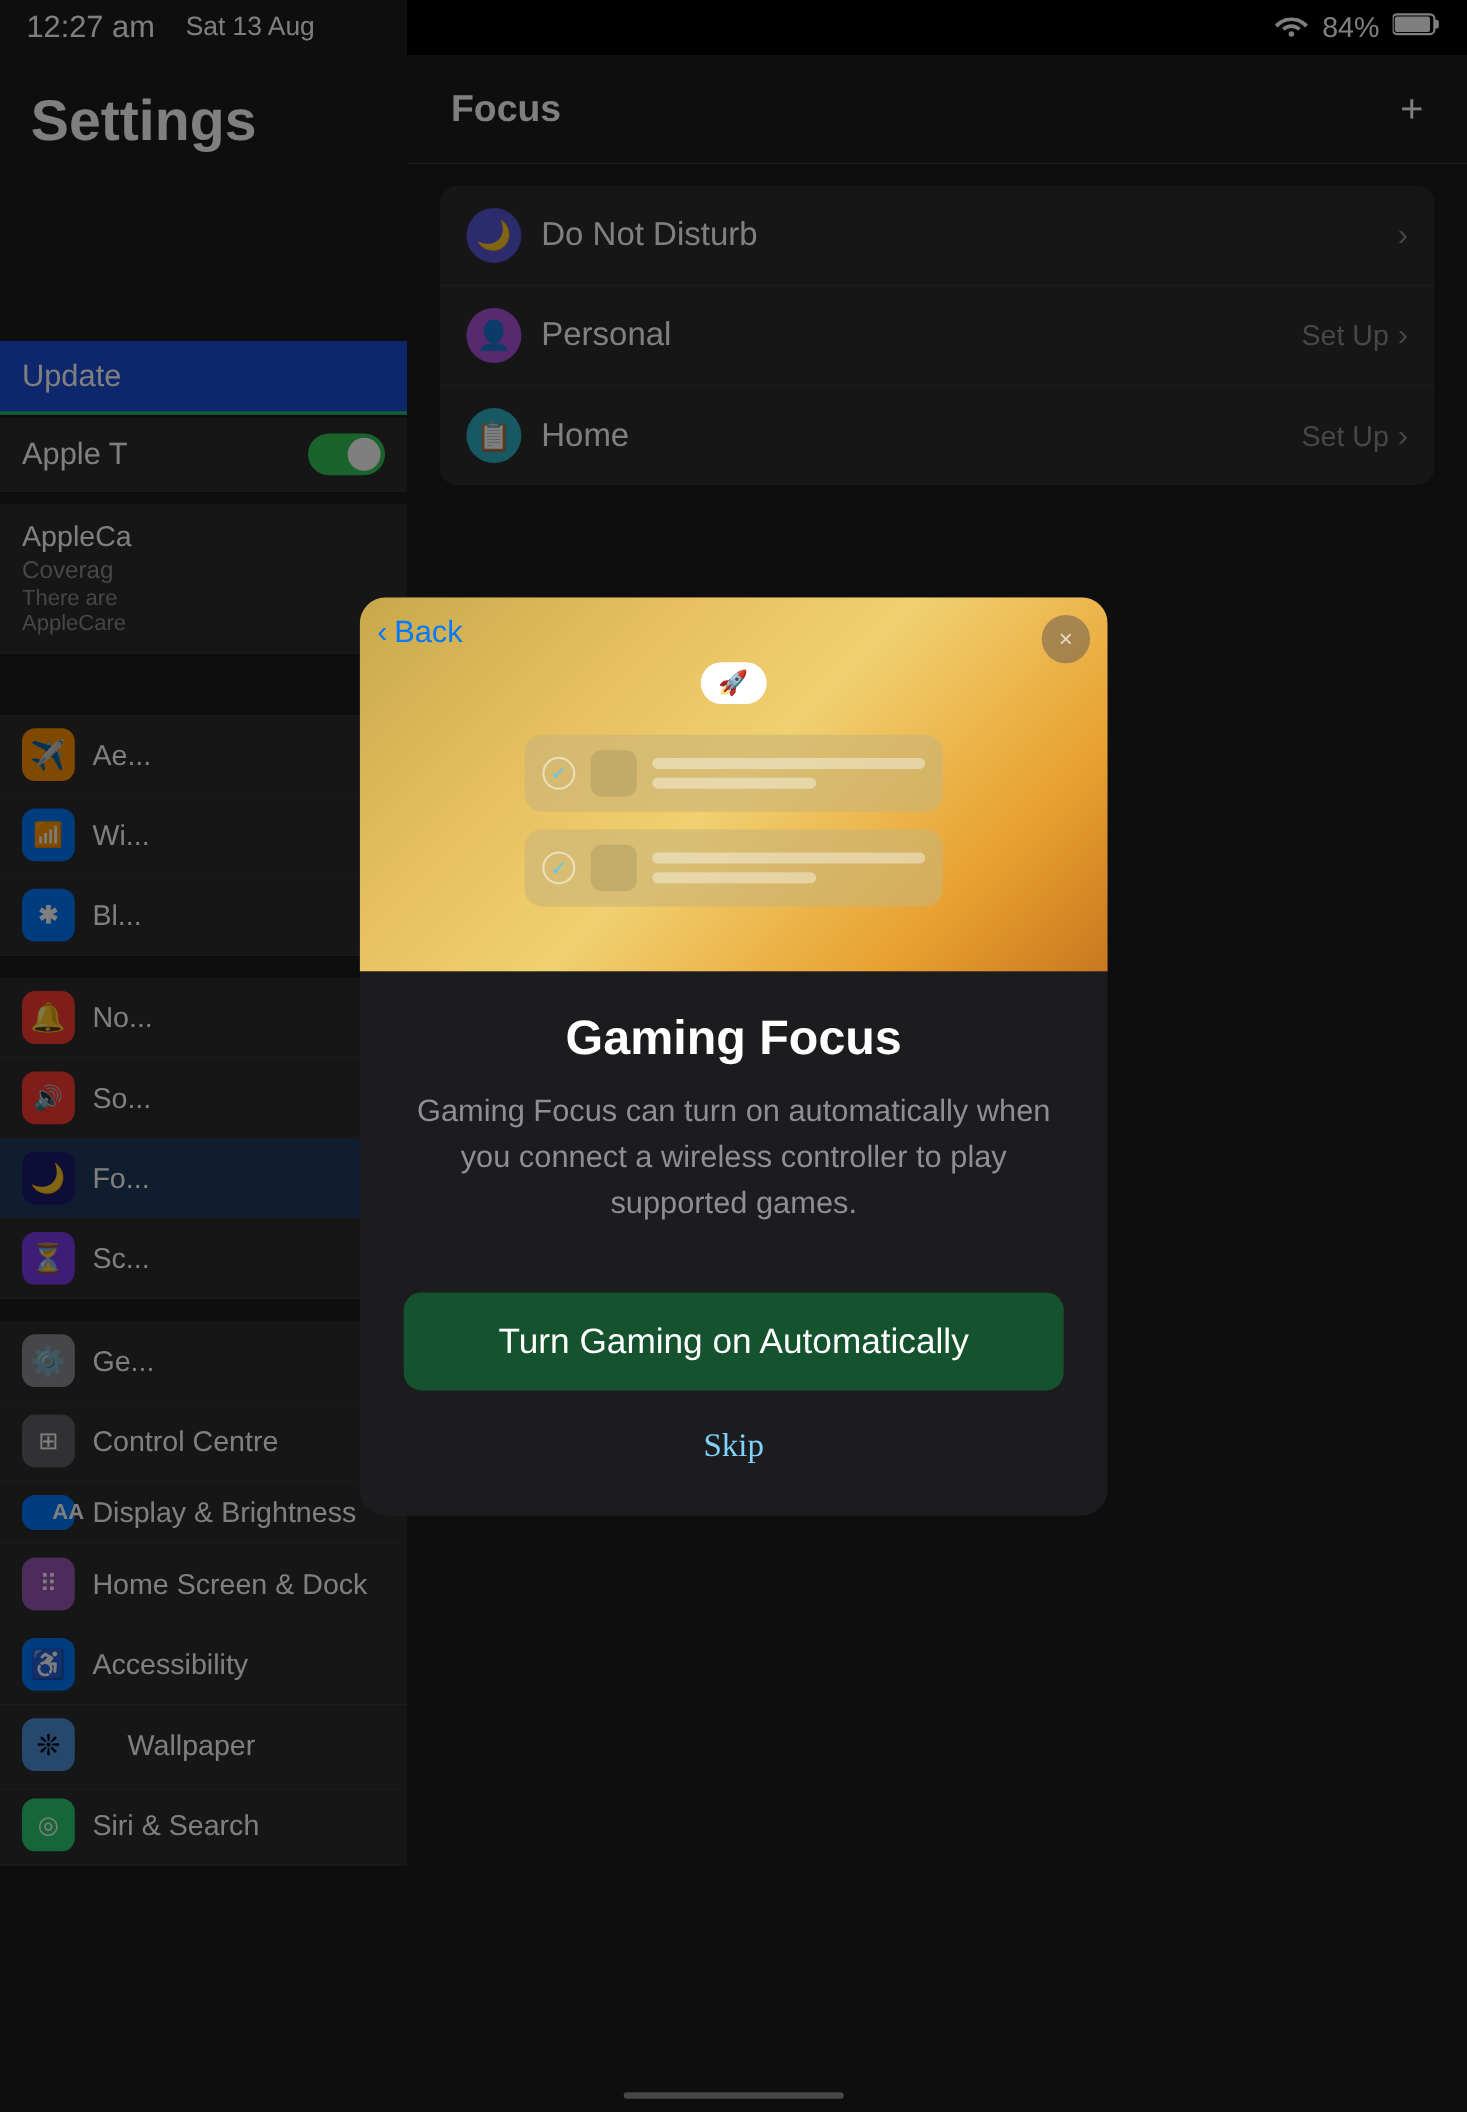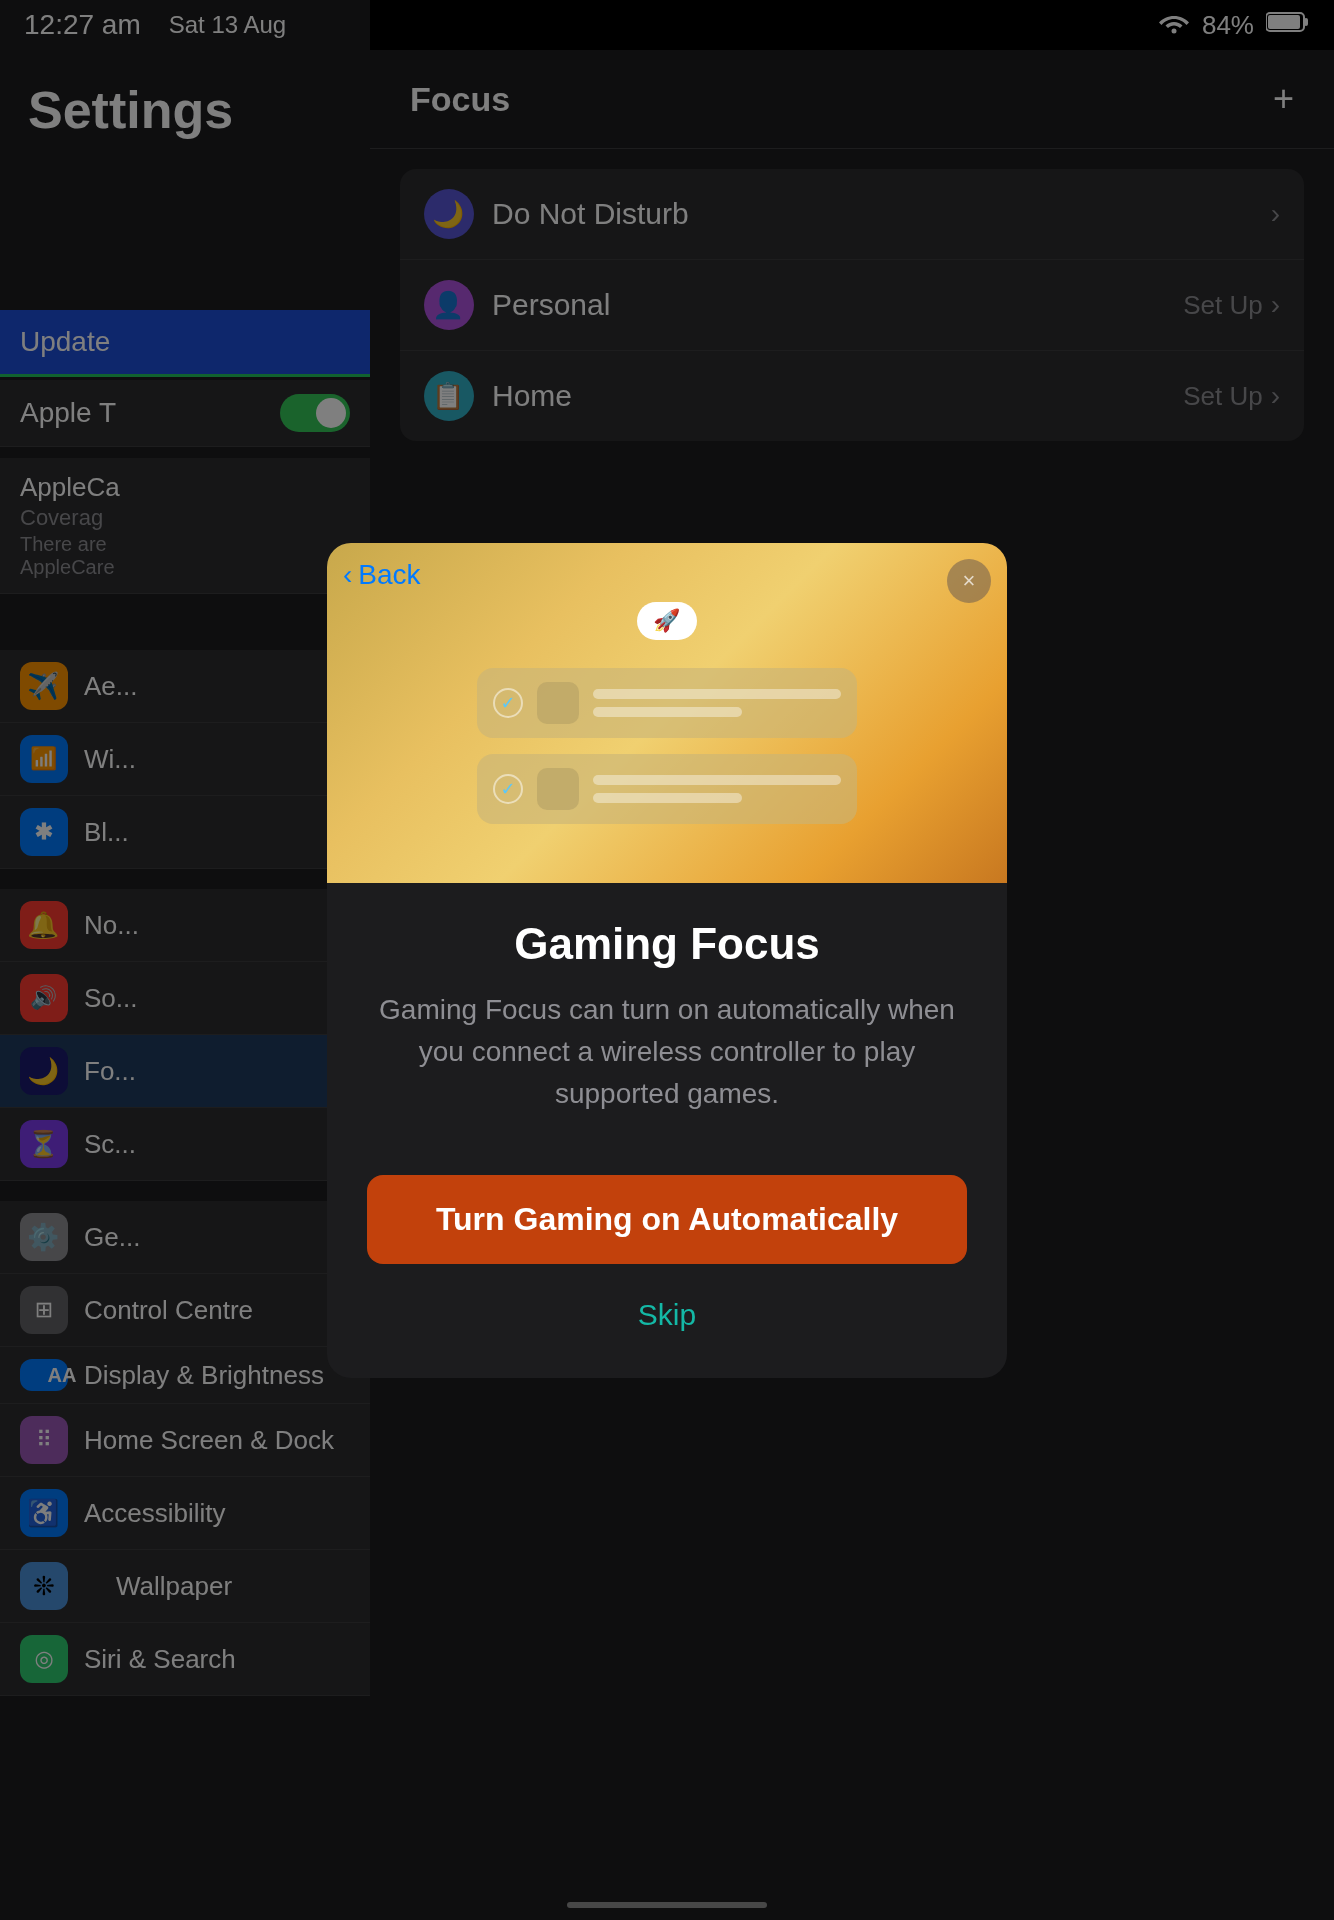--- a/index.html
+++ b/index.html
@@ -238,37 +238,38 @@
       margin-bottom: 20px;
     }
     .modal-description {
       color: #8e8e93;
       font-size: 28px;
       line-height: 1.5;
       margin-bottom: 60px;
     }
     .modal-primary-btn {
       width: 100%;
-      background: #c2410c;
+      background: #14532d;
       color: #fff;
       font-size: 32px;
-      font-weight: 700;
+      font-weight: 400;
       padding: 26px;
       border-radius: 16px;
       border: none;
       cursor: pointer;
       margin-bottom: 24px;
     }
     .modal-skip-btn {
       background: none;
       border: none;
-      color: #14b8a6;
+      color: #7dd3fc;
       font-size: 30px;
       cursor: pointer;
       padding: 10px;
+      font-family: Liberation Serif, serif;
     }
 
     
     .sidebar-list {
       position: absolute;
       top: 650px;
       left: 0;
       width: 370px;
     }
 

